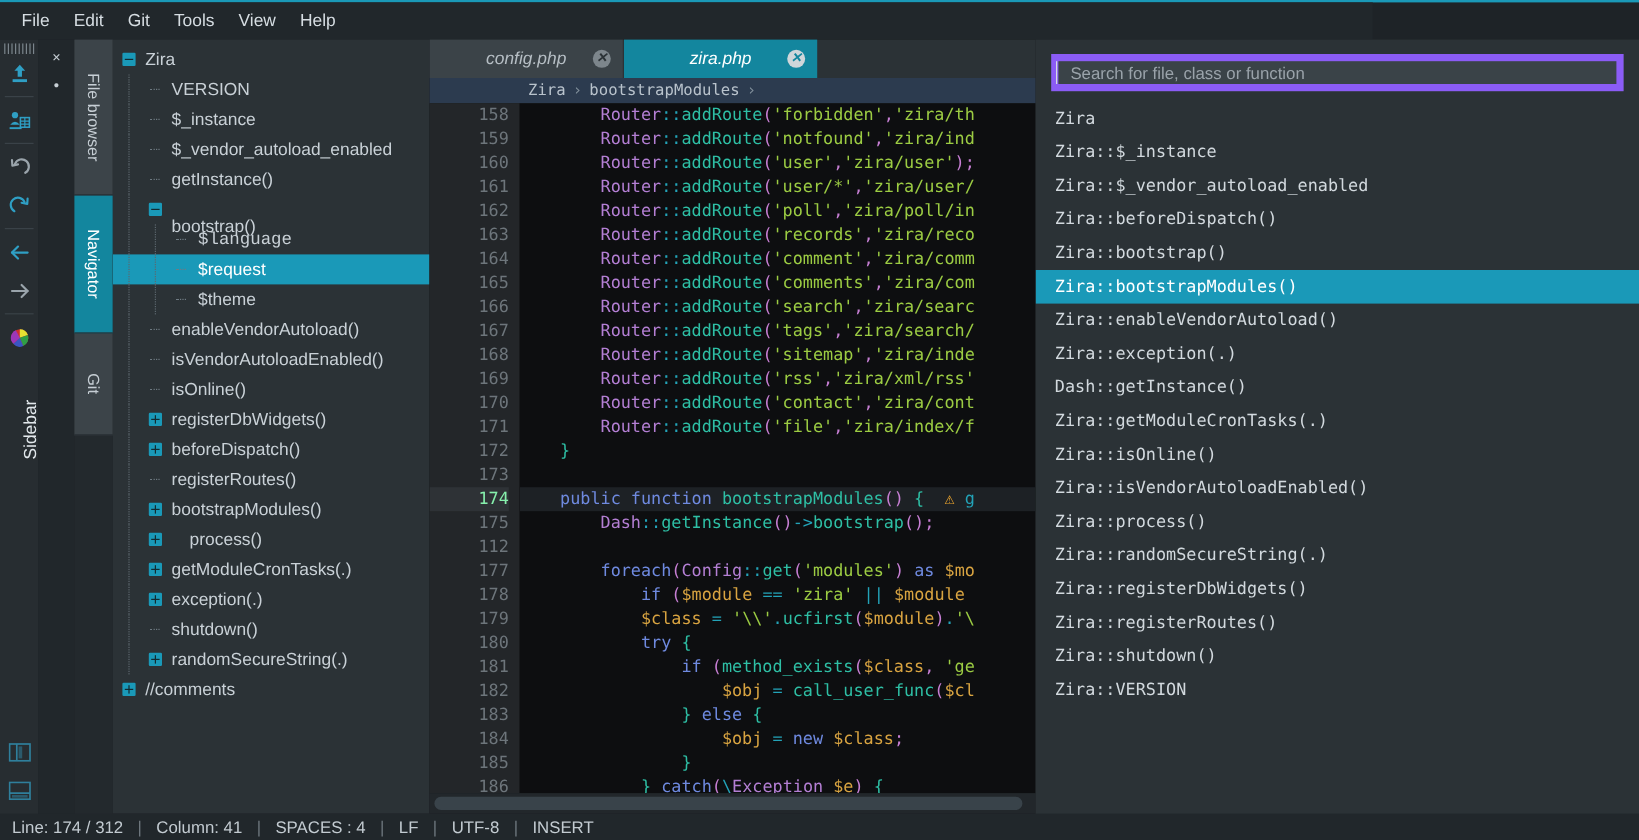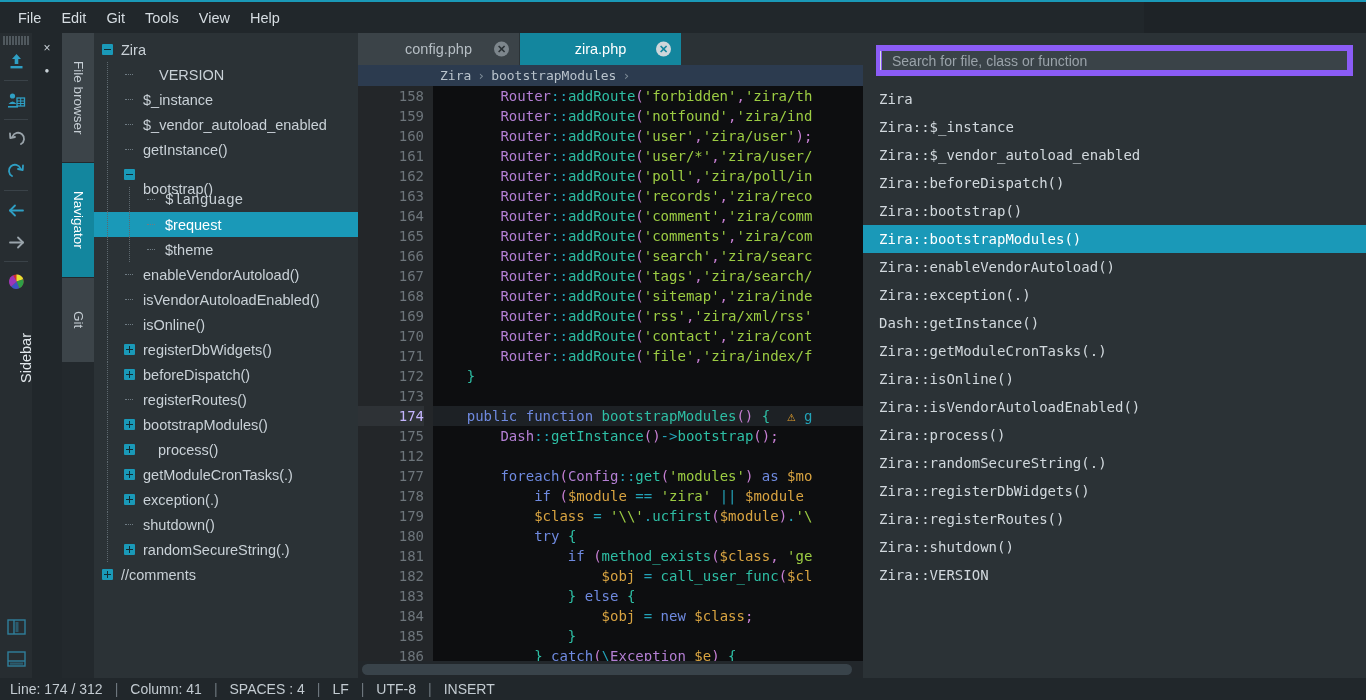--- a/index.html
+++ b/index.html
@@ -78,21 +78,21 @@
   }
   .tbox::before{ content:""; position:absolute; width:7px; height:1.6px; background:#132a31; }
   .tbox.plus::after{ content:""; position:absolute; width:1.6px; height:7px; background:#132a31; }
   .tdash{ width:11px; flex:0 0 11px; height:11px; position:relative; }
   .tdash::before{ content:""; position:absolute; left:1px; top:5px; width:8px; height:1px;
       border-top:1px dotted #6f7b83; }
   .tguide{ position:absolute; top:0; bottom:0; width:1px; border-left:1px dotted #5d686f; }
 
   
   .editor{ position:absolute; left:358px; top:33px; width:505px; height:645px; background:#191c1f; }
-  .tabbar{ position:absolute; left:0; top:0; width:505px; height:32px; background:#2b3236; display:flex; }
+  .tabbar{ position:absolute; left:0; top:0; width:505px; height:32px; background:#2b3236; display:flex;font-style:italic; }
   .etab{
     width:161px; height:32px; display:flex; align-items:center; justify-content:center;
     color:#b6bec4; font-size:14.5px; background:#3b4348; position:relative; cursor:pointer;
     margin-right:1px;
   }
   .etab.active{ background:#13869e; color:#ffffff; }
   .etab .x{
     position:absolute; right:10px; top:50%; transform:translateY(-50%);
     width:15px; height:15px; border-radius:50%; background:#7d868c; color:#2b3236;
     font-size:11px; line-height:15px; text-align:center; cursor:pointer; font-weight:bold;
@@ -106,21 +106,21 @@
   }
   .crumb-sep{ color:#7f8d99; margin:0 6px; }
 
   .codewrap{ position:absolute; left:0; top:53px; width:505px; height:575px; overflow:hidden; }
   .gutter{
     position:absolute; left:0; top:0; width:75px; height:575px; background:#232629;
     font-family:"DejaVu Sans Mono", monospace; font-size:14px; color:#6d757b;
     text-align:right; padding-right:9px;
   }
   .gline{ height:20px; line-height:20px; }
-  .gline.cur{ background:#2e3236; color:#c4b5fd; }
+  .gline.cur{ background:#2e3236; color:#86efac; }
   .code{
     position:absolute; left:75px; top:0; width:430px; height:575px;
     background:#0d0e10;
     font-family:"DejaVu Sans Mono", monospace; font-size:14px; line-height:20px;
     white-space:pre; color:#cfd6da; overflow:hidden;
   }
   .cline{ height:20px; }
   .cline.cur{ background:#1d2125; }
   .k-cls{ color:#b47fd4; }      
   .k-op { color:#23a3b8; }      
@@ -302,21 +302,21 @@
   <div class="tree" id="tree">
       <div class="tnode">
         <span style="display: inline-block; flex: 0 0 8px;"></span>
         <span class="tbox"></span>
         <span style="padding-left: 8px;">Zira</span>
       </div>
       <div class="tnode">
         <span class="tguide" style="left: 13px;"></span>
         <span style="display: inline-block; flex: 0 0 30px;"></span>
         <span class="tdash"></span>
-        <span style="padding-left: 8px; margin-left: 16px;">VERSION</span>
+        <span style="padding-left: 8px;">VERSION</span>
       </div>
       <div class="tnode">
         <span class="tguide" style="left: 13px;"></span>
         <span style="display: inline-block; flex: 0 0 30px;"></span>
         <span class="tdash"></span>
         <span style="padding-left: 8px;">$_instance</span>
       </div>
       <div class="tnode">
         <span class="tguide" style="left: 13px;"></span>
         <span style="display: inline-block; flex: 0 0 30px;"></span>

